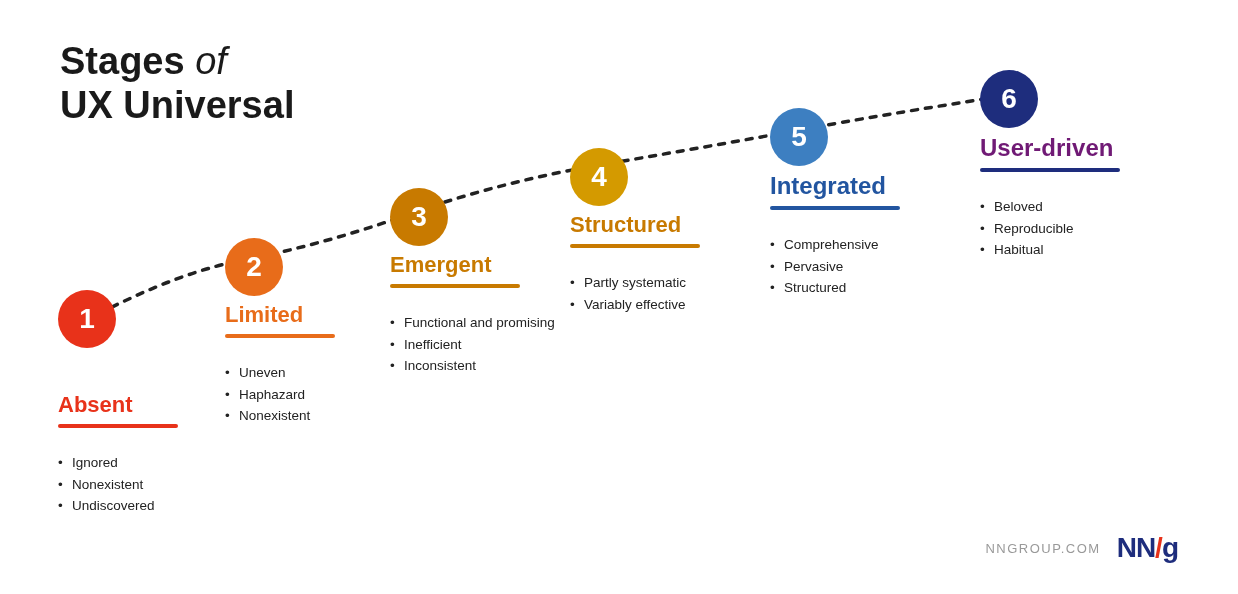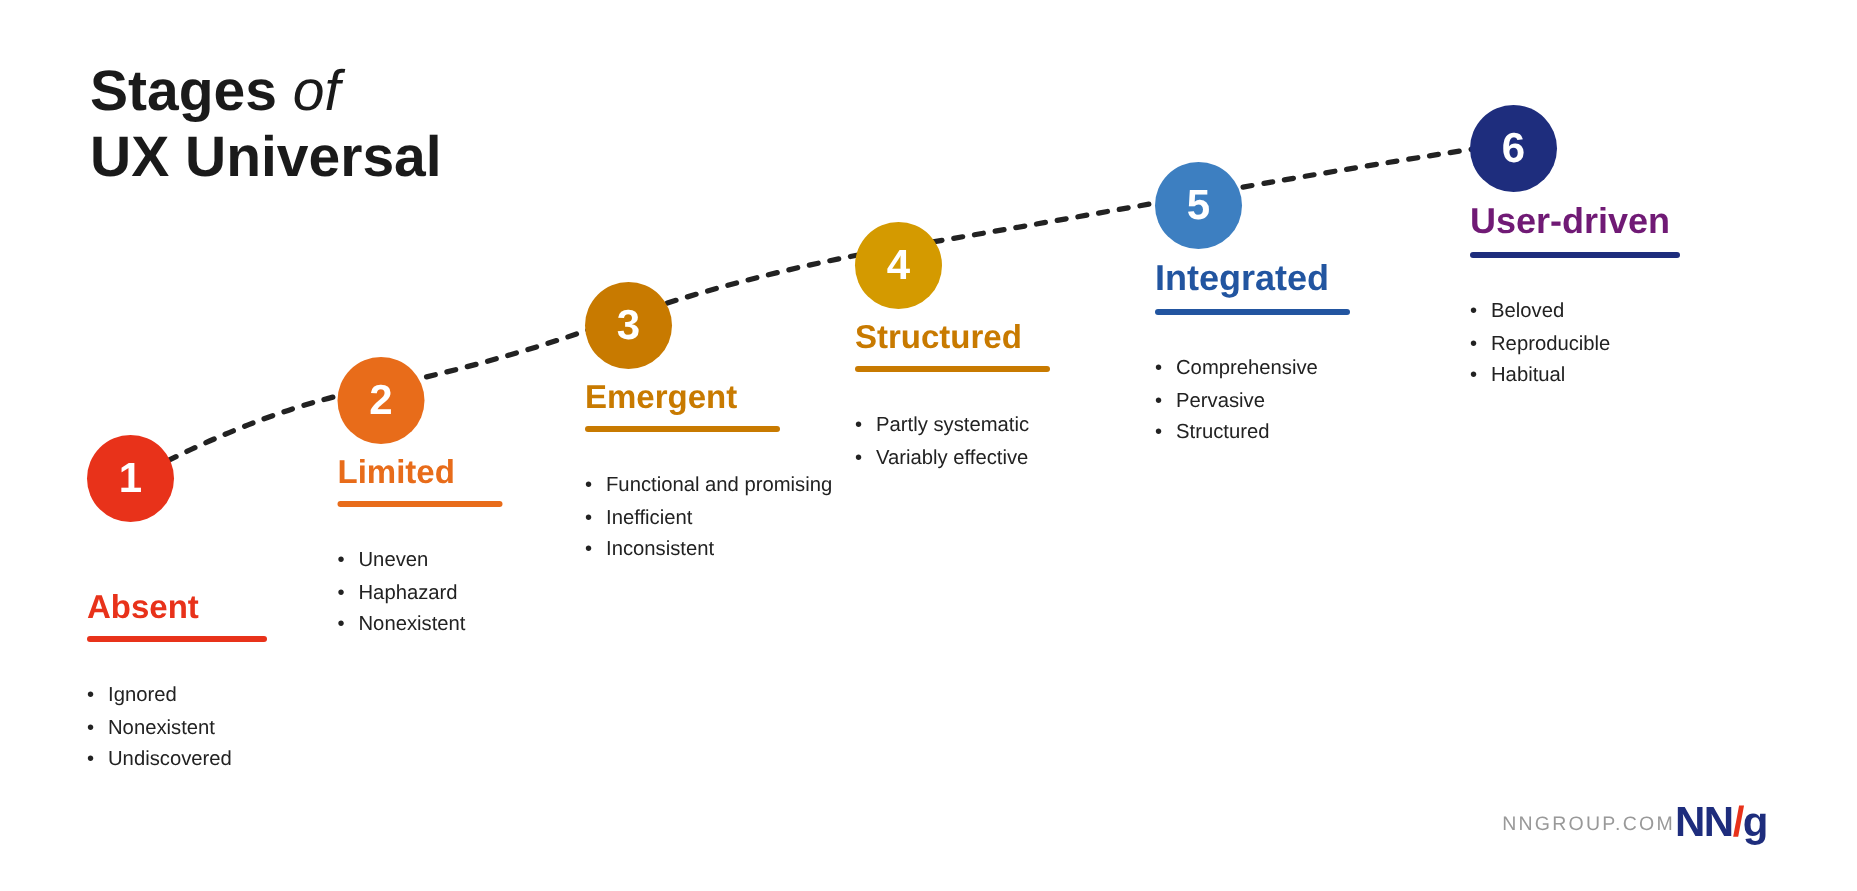--- a/index.html
+++ b/index.html
@@ -169,21 +169,21 @@
     .stage-6 .stage-name { color: #701a75; font-size: 24px; }
     .stage-6 .stage-line { background: #1e2d7d; width: 140px; }
 
     
     .nngroup-logo {
       position: absolute;
       bottom: 30px;
       right: 60px;
       display: flex;
       align-items: center;
-      gap: 0;
+      gap: 16px;
     }
 
     .nngroup-text {
       font-size: 13px;
       color: #999;
       letter-spacing: 1.5px;
       font-weight: 500;
     }
 
     .nngroup-brand {

